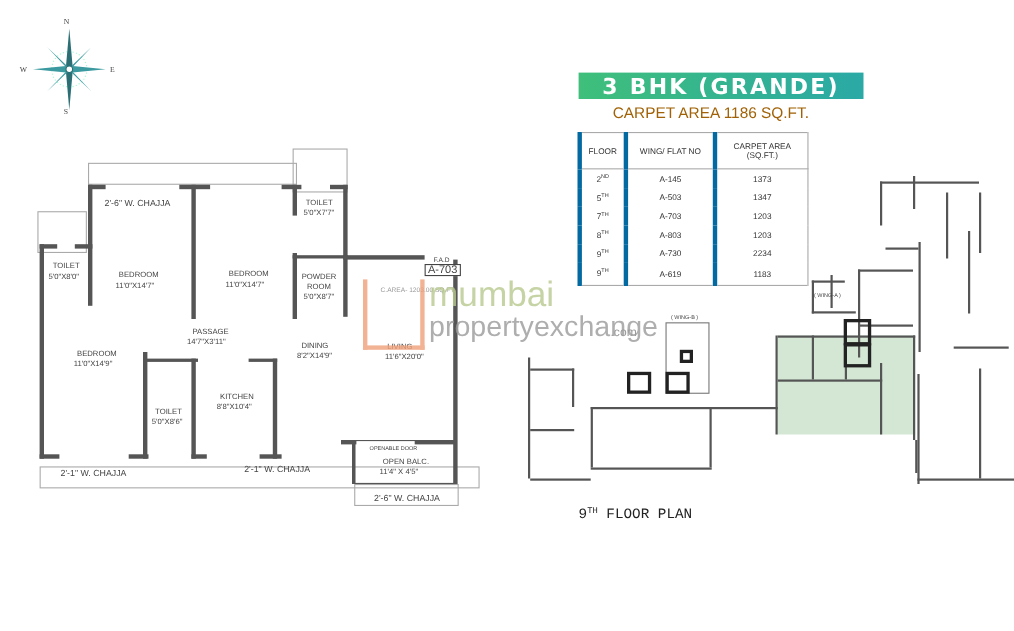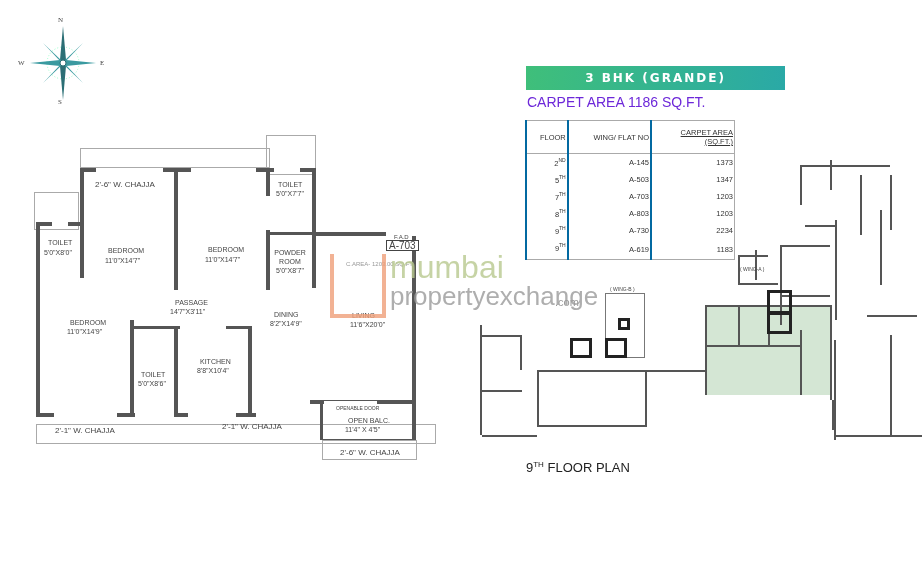--- a/index.html
+++ b/index.html
@@ -1,29 +1,29 @@
 <!DOCTYPE html>
 <html><head>
 <meta charset="utf-8">
 <style>
   html,body{margin:0;padding:0;background:#ffffff;}
   body{width:922px;height:574px;position:relative;overflow:hidden;font-family:"Liberation Sans",sans-serif;color:#333;}
   .abs{position:absolute;}
   .lbl{position:absolute;font-family:"Liberation Sans",sans-serif;font-size:7px;color:#444;text-align:center;line-height:9px;white-space:nowrap;}
   .wall{position:absolute;background:#555;}
   .thin{position:absolute;border:1px solid #aaa;box-sizing:border-box;}
-  .banner{position:absolute;left:526px;top:66px;width:259px;height:24px;background:linear-gradient(90deg,#3fbf7a,#2aa9a6);color:#fff;font-family:"DejaVu Sans",sans-serif;font-weight:bold;font-size:12px;letter-spacing:2px;text-align:center;line-height:24px;}
-  .carpet{position:absolute;left:527px;top:94px;font-size:14px;color:#6d28d9;}
+  .banner{position:absolute;left:526px;top:66px;width:259px;height:24px;background:linear-gradient(90deg,#3fbf7a,#2aa9a6);color:#fff;font-family:"DejaVu Sans",sans-serif;font-weight:bold;font-size:20px;letter-spacing:2px;text-align:center;line-height:24px;}
+  .carpet{position:absolute;left:557px;top:94px;font-size:14px;color:#a16207;}
   table.areas{position:absolute;left:525px;top:120px;width:210px;border-collapse:collapse;font-size:7.5px;color:#333;}
   table.areas th{font-weight:normal;height:30px;border-bottom:1px solid #aaa;}
   table.areas td{text-align:center;height:15px;}
   table.areas{border:1px solid #aaa;}
-  table.areas th,table.areas td{border-left:2px solid #0369a1;border-right:1px solid #aaa;text-align:right;}
+  table.areas th,table.areas td{border-left:4px solid #0369a1;border-right:1px solid #aaa;}
   sup{font-size:5px;}
-  .fp-title{position:absolute;left:526px;top:460px;font-size:13px;color:#222;}
+  .fp-title{position:absolute;left:526px;top:460px;font-size:13px;color:#222;font-family:Liberation Mono, monospace;}
   .wm1{position:absolute;left:390px;top:249px;font-size:32px;color:#b8c98f;opacity:.8;}
   .wm2{position:absolute;left:390px;top:281px;font-size:26px;color:#9a9a9a;opacity:.8;}
   .wm3{position:absolute;left:555px;top:296px;font-size:11px;color:#9a9a9a;}
   .wm-box{position:absolute;left:330px;top:254px;width:48px;height:60px;border:4px solid #f0a07a;border-top:none;opacity:.8;}
   .green{position:absolute;background:#cfe3cf;opacity:.9;}
 </style>
 </head>
 <body>
 
 <div class="abs" style="left:18px;top:18px;width:90px;height:90px;">
@@ -122,21 +122,21 @@
 <span class="wm3">.com</span>
 
 <div class="banner">3 BHK (GRANDE)</div>
 <div class="carpet">CARPET AREA 1186 SQ.FT.</div>
 
 <table class="areas">
   <tbody>
       <tr>
     <th>FLOOR</th>
     <th>WING/ FLAT NO</th>
-    <th style="width:80px;text-decoration:underline;">CARPET AREA (SQ.FT.)</th>
+    <th style="width:80px;">CARPET AREA (SQ.FT.)</th>
   </tr>
   <tr>
         <td><span>2</span><sup>ND</sup></td>
         <td>A-145</td>
         <td>1373</td>
       </tr>
   <tr>
         <td><span>5</span><sup>TH</sup></td>
         <td>A-503</td>
         <td>1347</td>

